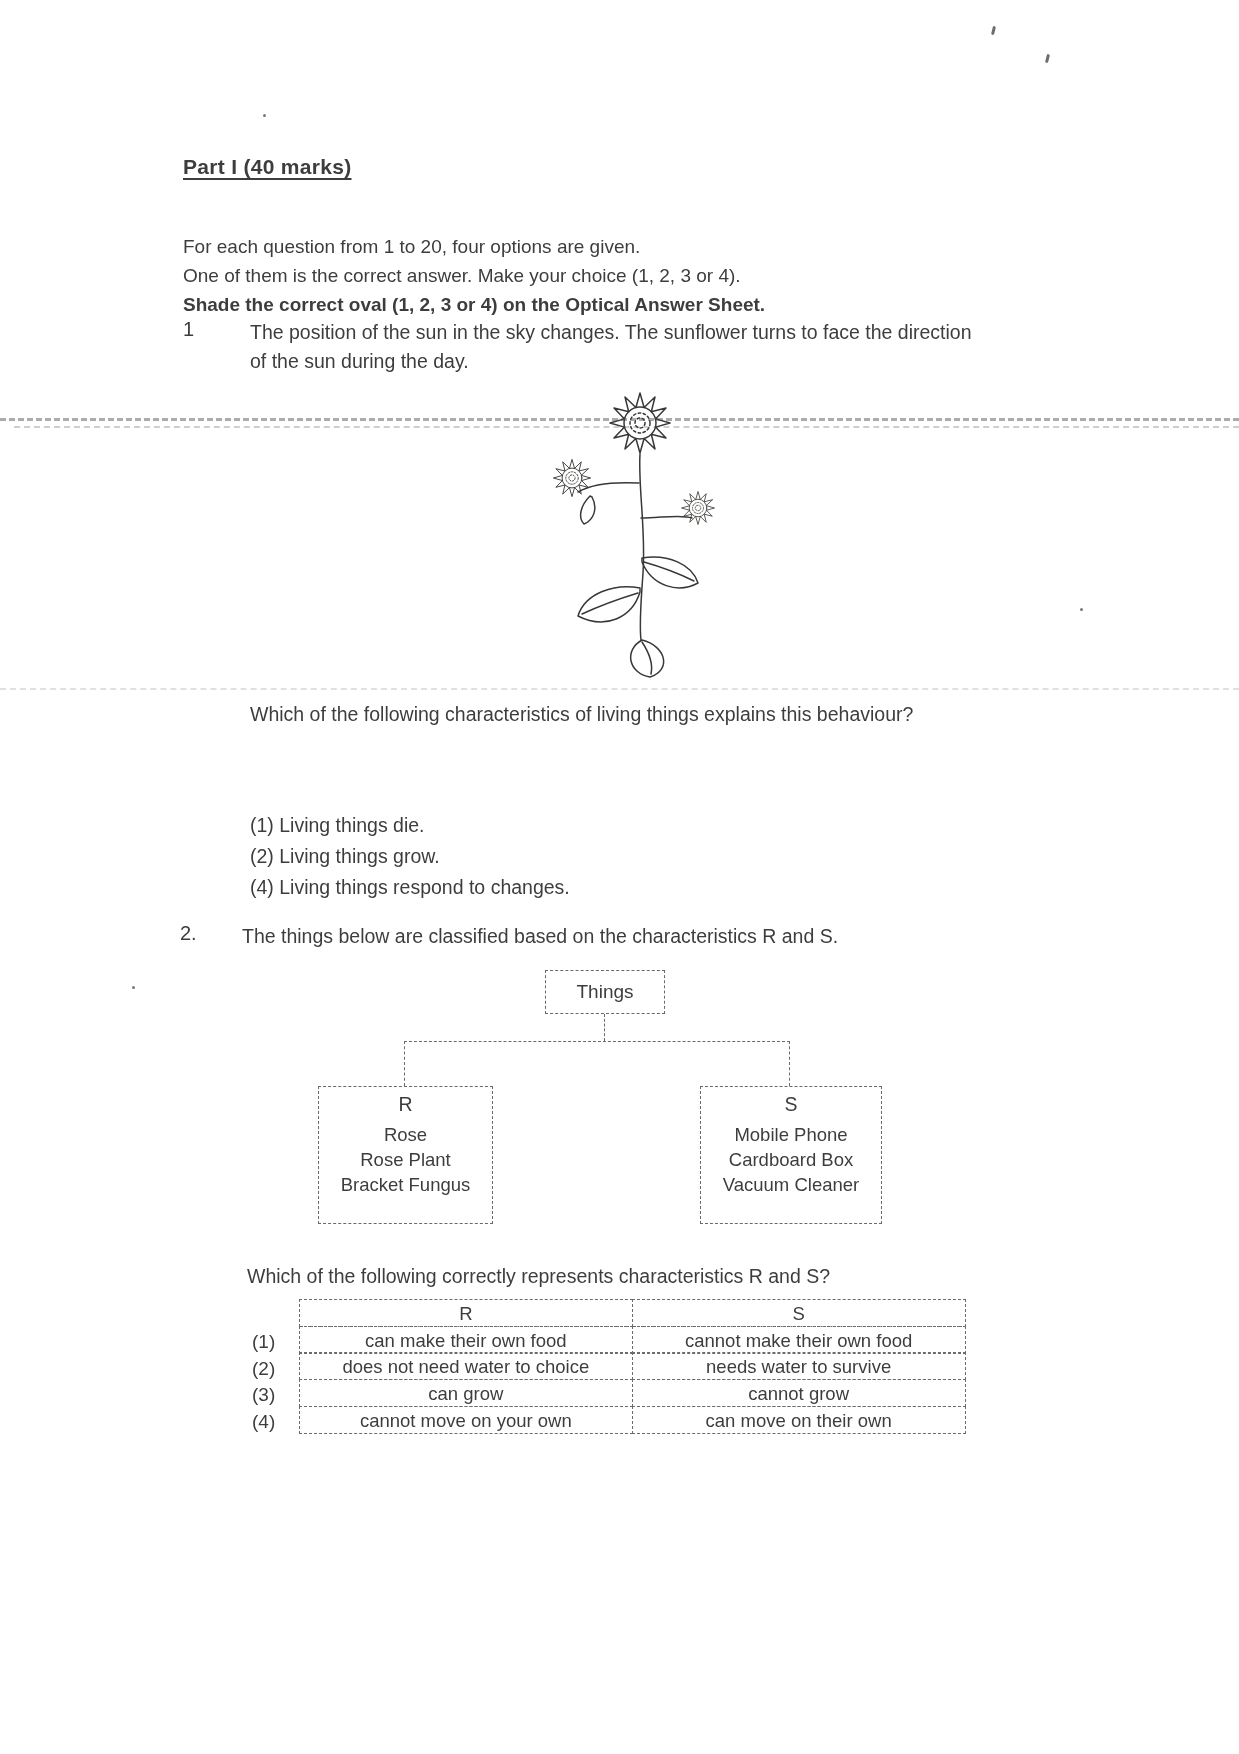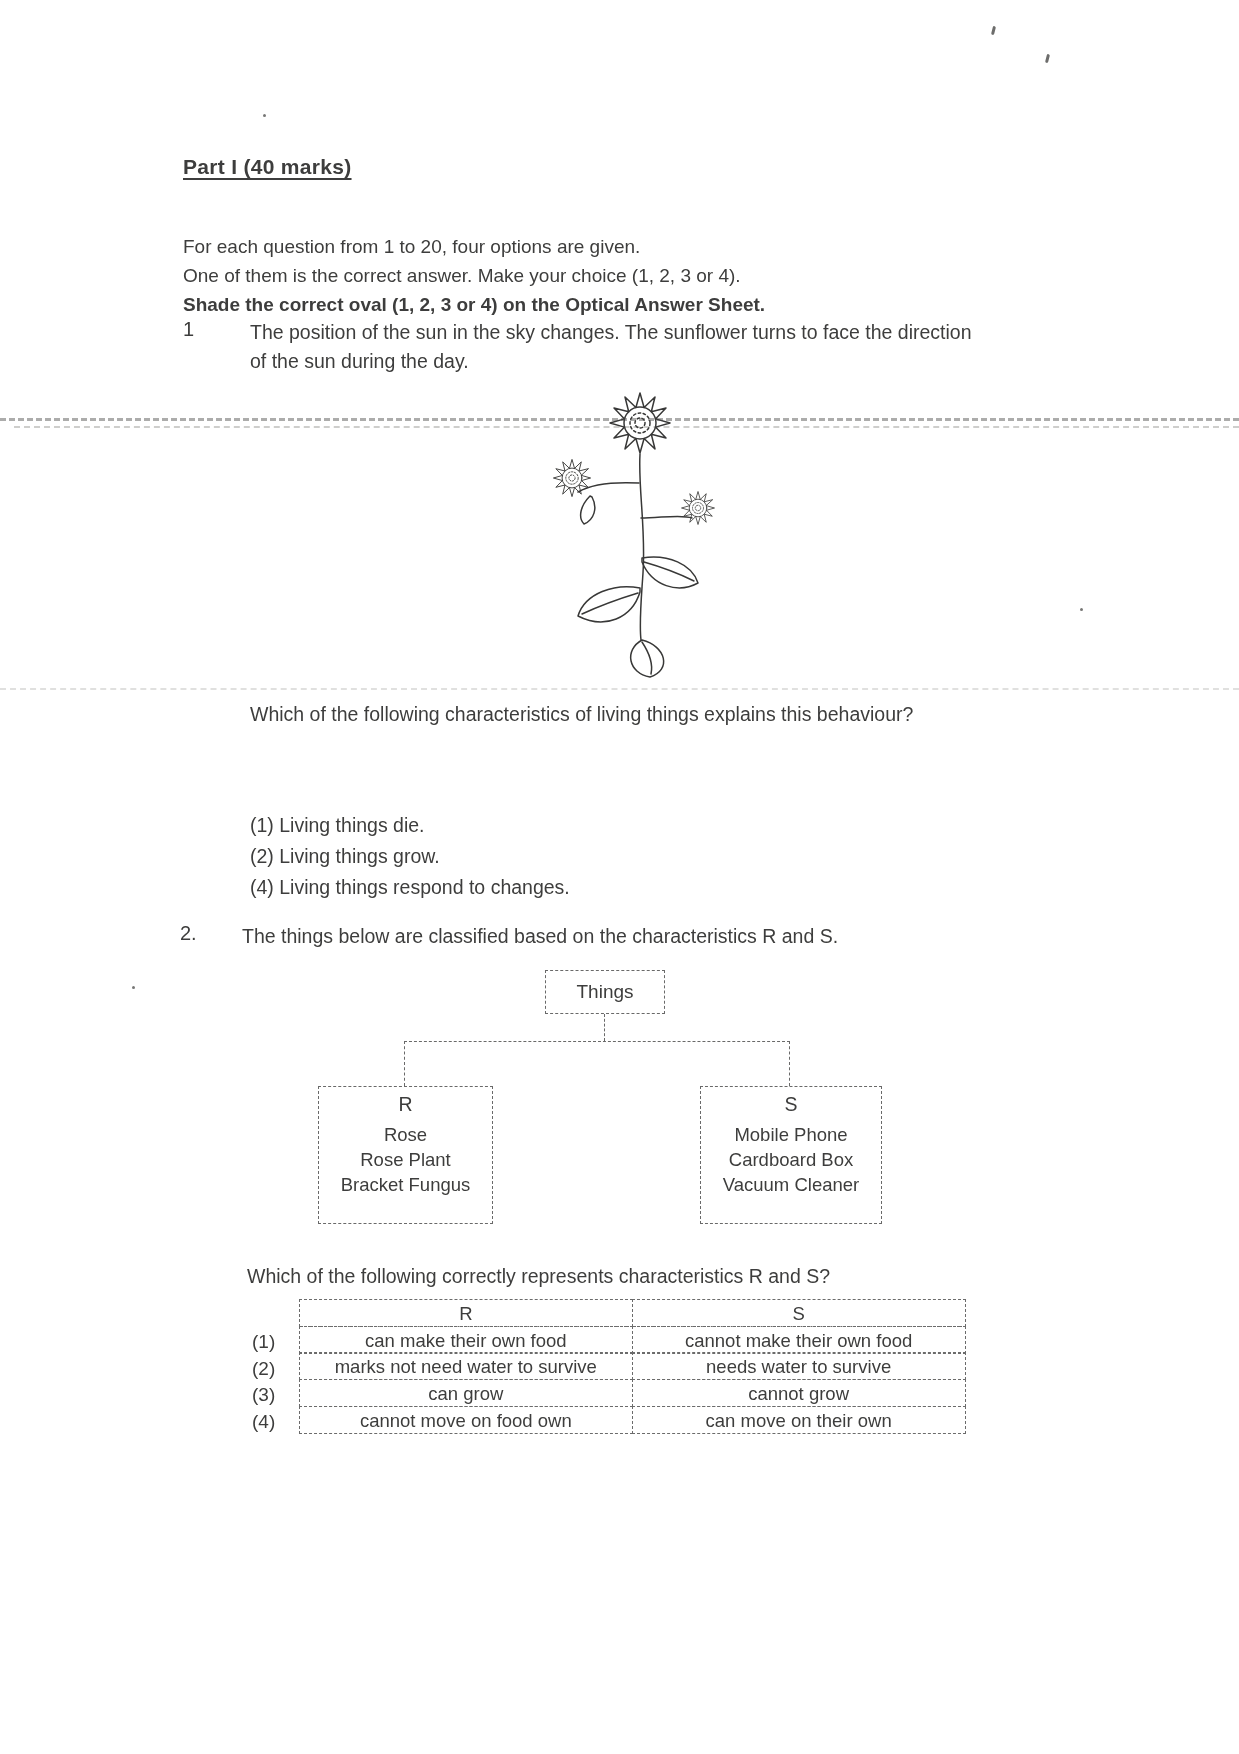--- a/index.html
+++ b/index.html
@@ -169,31 +169,31 @@
       <span class="tcell thead-cell">R</span>
       <span class="tcell thead-cell">S</span>
     </div>
     <div class="trow">
       <span class="tnum">(1)</span>
       <span class="tcell">can make their own food</span>
       <span class="tcell">cannot make their own food</span>
     </div>
     <div class="trow">
       <span class="tnum">(2)</span>
-      <span class="tcell">marks not need water to survive</span>
+      <span class="tcell">does not need water to choice</span>
       <span class="tcell">needs water to survive</span>
     </div>
     <div class="trow">
       <span class="tnum">(3)</span>
       <span class="tcell">can grow</span>
       <span class="tcell">cannot grow</span>
     </div>
     <div class="trow">
       <span class="tnum">(4)</span>
-      <span class="tcell">cannot move on food own</span>
+      <span class="tcell">cannot move on your own</span>
       <span class="tcell">can move on their own</span>
     </div>
   </div>
 
   <div class="abs" id="footer-left">www.Band1.org</div>
   <div class="abs" id="footer-page">A - 2</div>
 
   <div class="noise" id="noise-top-1"></div>
   <div class="noise" id="noise-top-2"></div>
   <div class="noise" id="noise-mid"></div>

